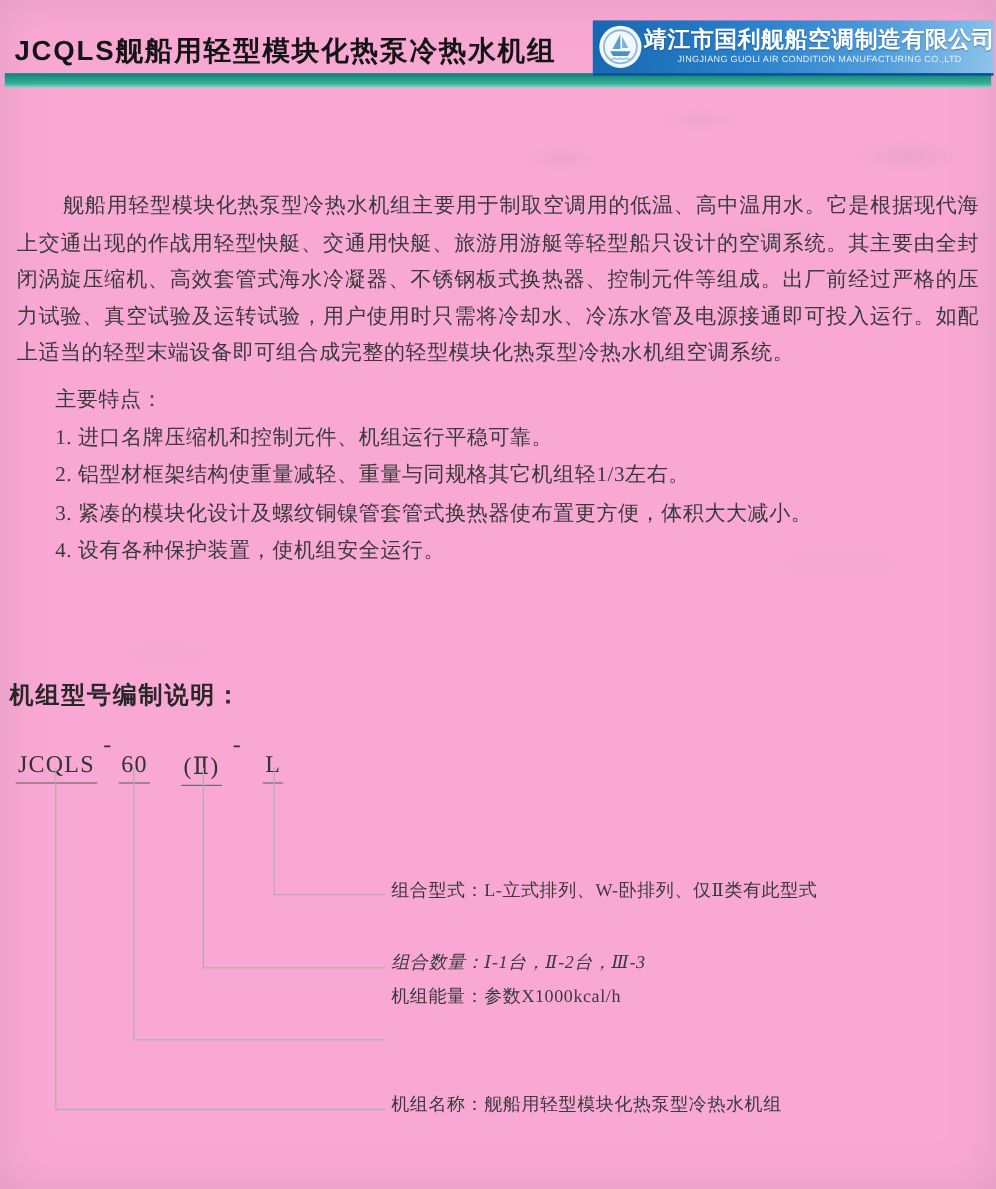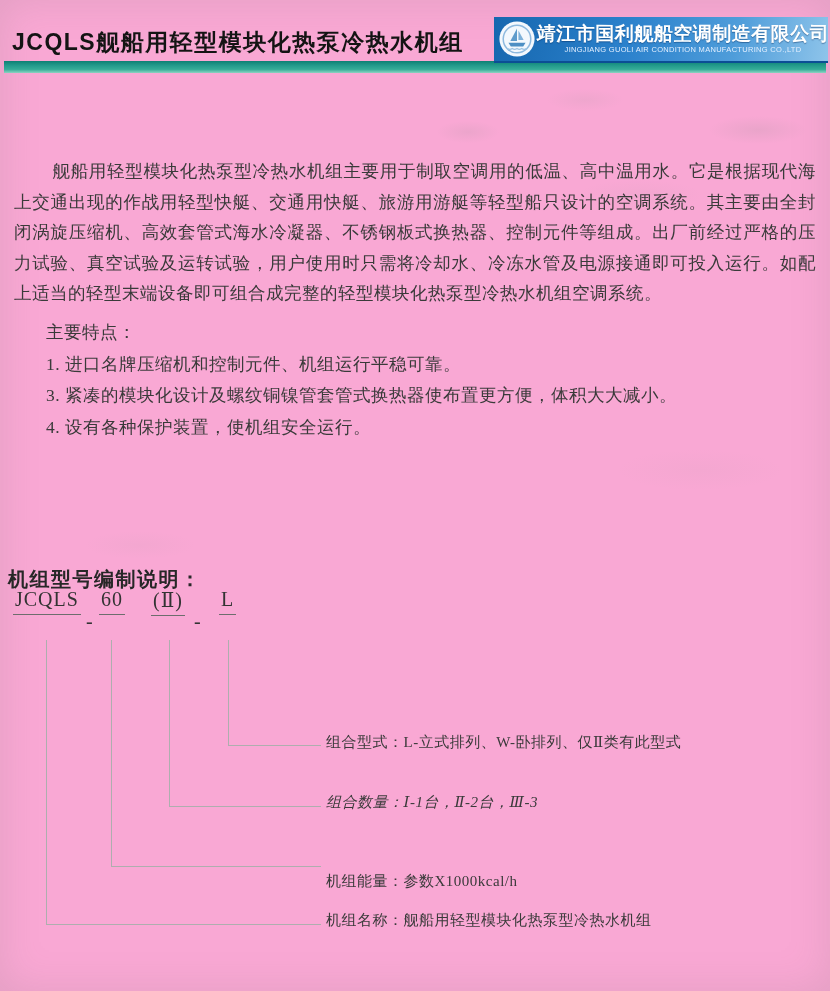--- a/index.html
+++ b/index.html
@@ -55,40 +55,40 @@
     position:absolute;left:46px;top:317px;width:760px;
     font-size:17.5px;line-height:31.6px;color:#3a3a3a;letter-spacing:.5px;
   }
   .features div{white-space:nowrap;}
   
   .model-heading{
     position:absolute;left:8px;top:566px;
     font-size:20px;font-weight:600;color:#272727;letter-spacing:1.5px;text-align:center;
   }
   .code-part{
-    position:absolute;top:588px;font-size:20px;color:#333;letter-spacing:1px;
+    position:absolute;top:626px;font-size:20px;color:#333;letter-spacing:1px;
     padding:0 2px 3px;border-bottom:1px solid #6d6d6d;white-space:nowrap;
   }
   .code-dash{
     position:absolute;top:610px;font-size:20px;color:#333;
   }
   .p0{left:13px;} .d0{left:86px;} .p1{left:99px;}
   .p2{left:151px;} .d1{left:194px;} .p3{left:219px;}
   .connector{
     position:absolute;border-left:1px solid #aeaeae;border-bottom:1px solid #aeaeae;
   }
   .c1{left:46px;top:640px;width:274px;height:284px;}
   .c2{left:111px;top:640px;width:209px;height:226px;}
   .c3{left:169px;top:640px;width:151px;height:166px;}
   .c4{left:228px;top:640px;width:92px;height:105px;}
   .annotation{
     position:absolute;left:326px;font-size:15px;color:#3a3a3a;
     letter-spacing:.5px;white-space:nowrap;
   }
-  .a1{top:733px;} .a2{top:793px;font-style:italic;} .a3{top:872px;} .a4{top:911px;}
+  .a1{top:733px;} .a2{top:793px;font-style:italic;} .a3{top:821px;} .a4{top:911px;}
 </style>
 </head>
 <body>
 
 <div class="page">
   <div class="smudges"></div>
 
   <div class="title">JCQLS舰船用轻型模块化热泵冷热水机组</div>
   <div class="teal-bar"></div>
 
@@ -105,20 +105,21 @@
       <div class="company-cn">靖江市国利舰船空调制造有限公司</div>
       <div class="company-en">JINGJIANG GUOLI AIR CONDITION MANUFACTURING CO.,LTD</div>
     </div>
   </div>
 
   <div class="intro">舰船用轻型模块化热泵型冷热水机组主要用于制取空调用的低温、高中温用水。它是根据现代海上交通出现的作战用轻型快艇、交通用快艇、旅游用游艇等轻型船只设计的空调系统。其主要由全封闭涡旋压缩机、高效套管式海水冷凝器、不锈钢板式换热器、控制元件等组成。出厂前经过严格的压力试验、真空试验及运转试验，用户使用时只需将冷却水、冷冻水管及电源接通即可投入运行。如配上适当的轻型末端设备即可组合成完整的轻型模块化热泵型冷热水机组空调系统。</div>
 
   <div class="features">
     <div>主要特点：</div>
     <div>1. 进口名牌压缩机和控制元件、机组运行平稳可靠。</div>
+    <div>2. 铝型材框架结构使重量减轻、重量与同规格其它机组轻1/3左右。</div>
     <div>3. 紧凑的模块化设计及螺纹铜镍管套管式换热器使布置更方便，体积大大减小。</div>
     <div>4. 设有各种保护装置，使机组安全运行。</div>
   </div>
 
   <div class="model-heading">机组型号编制说明：</div>
 
   <span class="code-part p0">JCQLS</span>
   <span class="code-dash d0">-</span>
   <span class="code-part p1">60</span>
   <span class="code-part p2">(Ⅱ)</span>

